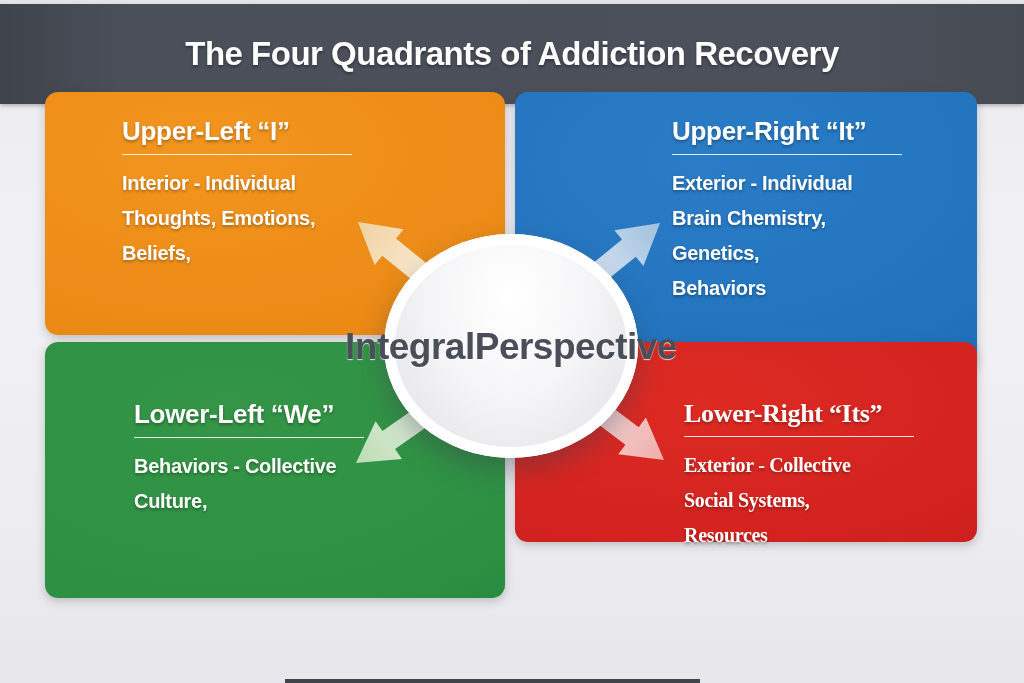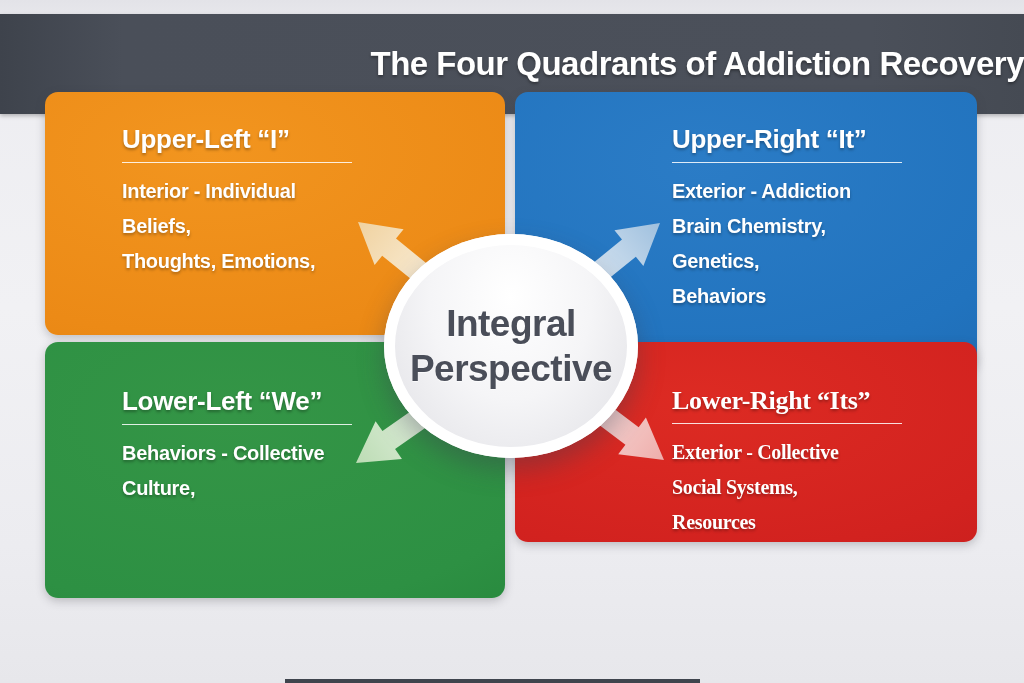--- a/index.html
+++ b/index.html
@@ -3,64 +3,64 @@
 <meta charset="utf-8">
 <style>
   html,body{margin:0;padding:0;}
   body{
     width:1024px;height:683px;position:relative;overflow:hidden;
     font-family:"Liberation Sans", sans-serif;
     background:linear-gradient(180deg,#e3e3e8 0%,#ededf1 6%,#f1f1f4 45%,#ececf0 80%,#e7e7eb 100%);
   }
   
   .header{
-    position:absolute;left:0;top:14px;width:1024px;height:100px;
+    position:absolute;left:0;top:4px;width:1024px;height:100px;
     background:linear-gradient(90deg,#3e434c 0%,#4a4f59 12%,#4b505a 85%,#454a53 100%);
-    display:flex;align-items:center;justify-content:flex-end;
+    display:flex;align-items:center;justify-content:center;
     box-shadow:0 2px 4px rgba(0,0,0,0.25);
   }
   .header h1{
     margin:0;color:#ffffff;font-size:33px;font-weight:700;letter-spacing:-0.5px;
     text-shadow:0 2px 3px rgba(0,0,0,0.35);
   }
   
   .quad{
     position:absolute;border-radius:13px;color:#ffffff;
     box-shadow:0 3px 10px rgba(60,60,70,0.28);
   }
   .q-ul{left:45px;top:92px;width:460px;height:243px;
     background:radial-gradient(150% 150% at 35% 25%,#f2951f 0%,#ec8a16 50%,#d97c0c 100%);}
   .q-ur{left:515px;top:92px;width:462px;height:279px;
     background:radial-gradient(150% 150% at 40% 25%,#2b7cc6 0%,#2173be 50%,#1a5fa4 100%);}
   .q-ll{left:45px;top:342px;width:460px;height:256px;
     background:radial-gradient(150% 150% at 40% 30%,#349546 0%,#2d9043 50%,#1d7a31 100%);}
   .q-lr{left:515px;top:342px;width:462px;height:200px;
     background:radial-gradient(150% 150% at 40% 30%,#dd2b23 0%,#d2221f 50%,#bc1a1b 100%);font-family:Liberation Serif, serif;}
-  .quad-inner{padding-top:32px;}
-  .q-ll .quad-inner,.q-lr .quad-inner{padding-top:44px;}
+  .quad-inner{padding-top:24px;}
+  .q-ll .quad-inner,.q-lr .quad-inner{padding-top:57px;margin-left:12px;}
   .q-ul .quad-inner,.q-ll .quad-inner{padding-left:77px;}
   .q-ur .quad-inner,.q-lr .quad-inner{padding-left:157px;}
   .quad h2{
     margin:0;font-size:26px;font-weight:700;letter-spacing:-0.3px;
     text-shadow:0 2px 3px rgba(0,0,0,0.3);
   }
   .rule{width:230px;height:1px;background:rgba(255,255,255,0.85);margin-top:7px;}
   .quad .body{margin-top:11px;}
   .quad .line{
     margin:0;font-size:20px;font-weight:700;line-height:35px;letter-spacing:-0.3px;
     text-shadow:0 2px 3px rgba(0,0,0,0.3);
   }
   
   svg.arrows{position:absolute;left:0;top:0;pointer-events:none;}
   
   .circle{
     position:absolute;left:384px;top:234px;width:254px;height:224px;border-radius:50%;
     background:radial-gradient(ellipse at 50% 28%,#ffffff 0%,#f5f5f7 45%,#dddde2 100%);
     box-shadow:0 12px 26px rgba(60,60,75,0.38), inset 0 0 0 11px #ffffff;
-    display:flex;flex-direction:column;align-items:center;justify-content:center;
+    display:flex;align-items:center;justify-content:center;
   }
   .circle .c-line{
     font-size:37px;font-weight:700;color:#4a4e59;line-height:45px;letter-spacing:-0.5px;
     text-shadow:0 1px 1px rgba(255,255,255,0.8);
   }
   
   .bottom-bar{
     position:absolute;left:285px;bottom:0;width:415px;height:4px;background:#3f444d;
   }
 </style>
@@ -70,32 +70,32 @@
 <header class="header">
   <h1>The Four Quadrants of Addiction Recovery</h1>
 </header>
 
 <section class="quad q-ul">
   <div class="quad-inner">
     <h2>Upper-Left “I”</h2>
     <div class="rule"></div>
     <div class="body">
       <p class="line">Interior - Individual</p>
+      <p class="line">Thoughts, Emotions,</p>
       <p class="line">Beliefs,</p>
-      <p class="line">Thoughts, Emotions,</p>
     </div>
   </div>
 </section>
 
 <section class="quad q-ur">
   <div class="quad-inner">
     <h2>Upper-Right “It”</h2>
     <div class="rule"></div>
     <div class="body">
-      <p class="line">Exterior - Addiction</p>
+      <p class="line">Exterior - Individual</p>
       <p class="line">Brain Chemistry,</p>
       <p class="line">Genetics,</p>
       <p class="line">Behaviors</p>
     </div>
   </div>
 </section>
 
 <section class="quad q-ll">
   <div class="quad-inner">
     <h2>Lower-Left “We”</h2>

